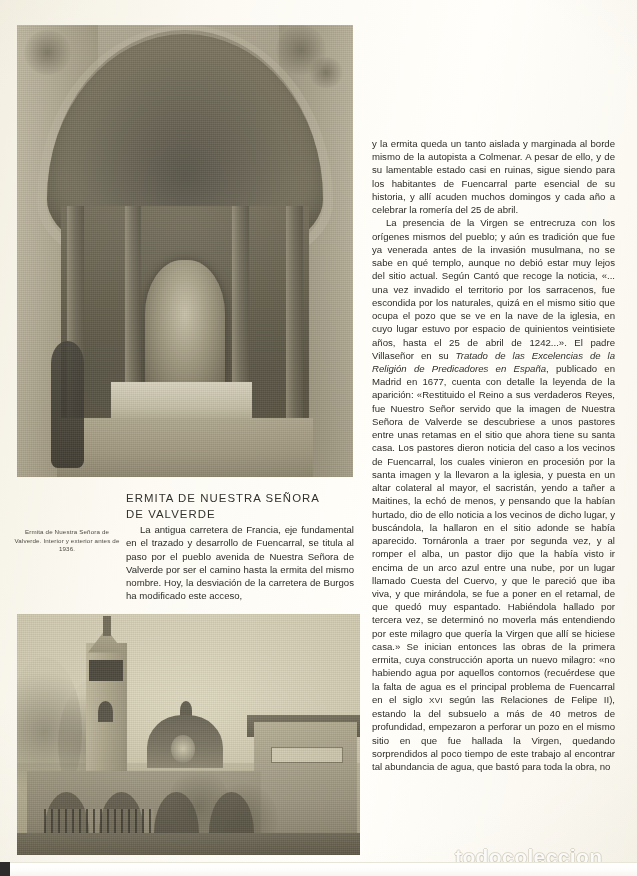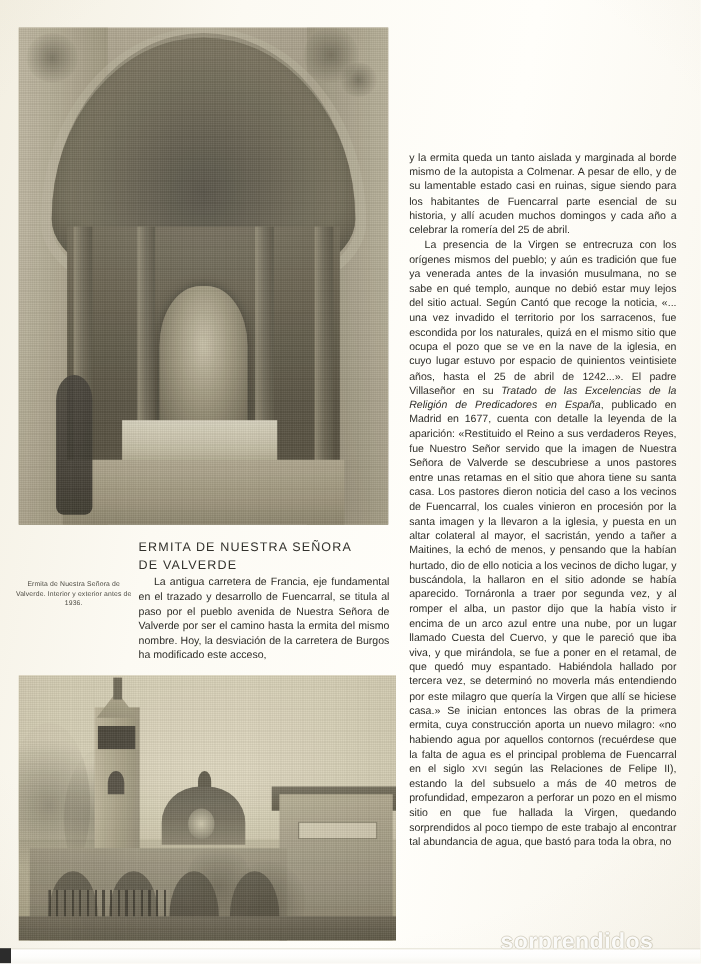--- a/index.html
+++ b/index.html
@@ -376,17 +376,17 @@
     <div class="e-railing"></div>
     <div class="e-tree" style="left:44%;bottom:4%;width:18%;height:32%;"></div>
     <div class="e-tree" style="right:24%;bottom:0%;width:20%;height:30%;"></div>
     <div class="e-ground"></div>
     <div class="haze"></div>
     <div class="grain"></div>
   </div>
 
   <div id="paper-vignette"></div>
 
-  <div id="watermark">sorprendidos</div>
+  <div id="watermark">todocoleccion</div>
 
   <div id="bottom-strip"></div>
   <div id="bottom-strip-left"></div>
 </div>
 
 </body></html>

